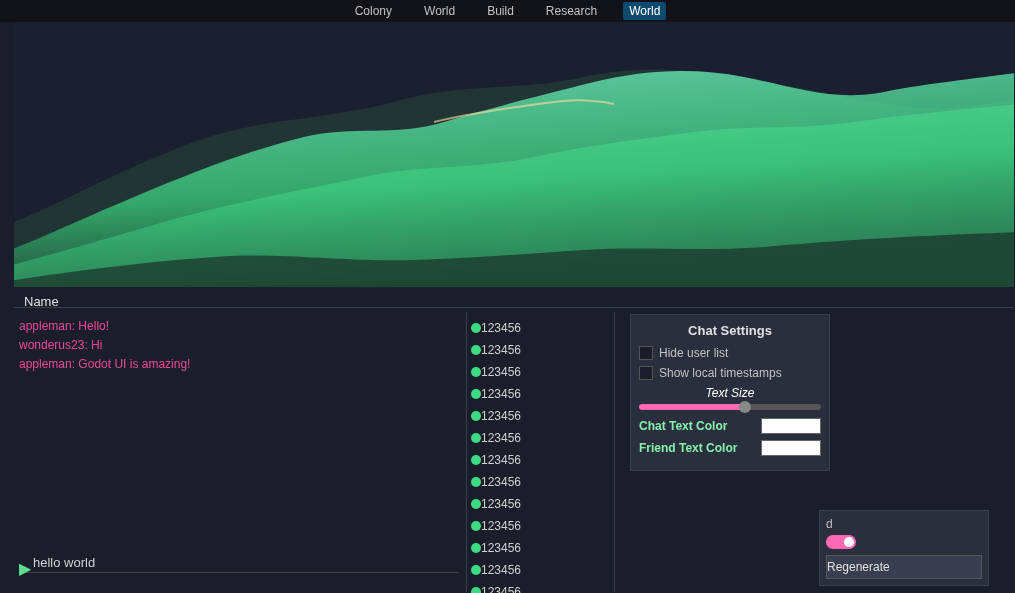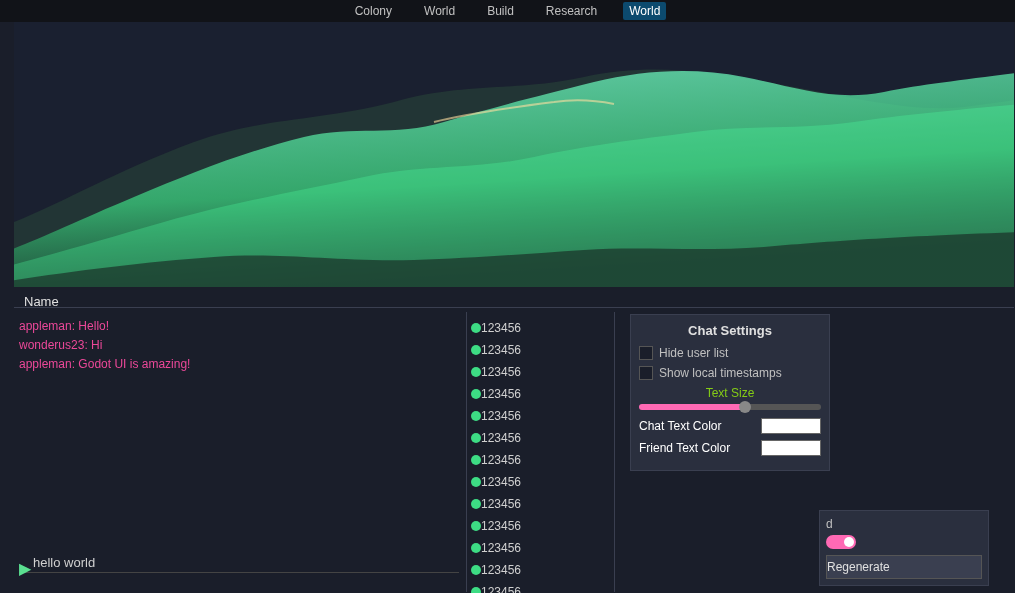--- a/index.html
+++ b/index.html
@@ -166,22 +166,23 @@
       border: 1px solid #555;
       cursor: pointer;
     }
     .settings-label {
       font-size: 12px;
       color: #c0c0c0;
     }
     .settings-section-label {
       text-align: center;
       font-size: 12px;
-      color: #84cc16;
+      color: #ffffff;
       margin-bottom: 4px;
+      font-style: italic;
     }
     .text-size-slider {
       width: 100%;
       height: 6px;
       background: linear-gradient(to right, #ff69b4 60%, #555 60%);
       border-radius: 3px;
       margin-bottom: 8px;
       position: relative;
       cursor: pointer;
     }
@@ -196,21 +197,22 @@
       transform: translateX(-50%);
     }
     .color-row {
       display: flex;
       align-items: center;
       justify-content: space-between;
       margin-bottom: 6px;
     }
     .color-label {
       font-size: 12px;
-      color: #ffffff;
+      color: #86efac;
+      font-weight: bold;
     }
     .color-swatch {
       width: 60px;
       height: 16px;
       background: #ffffff;
       border: 1px solid #666;
       cursor: pointer;
     }
 
     

